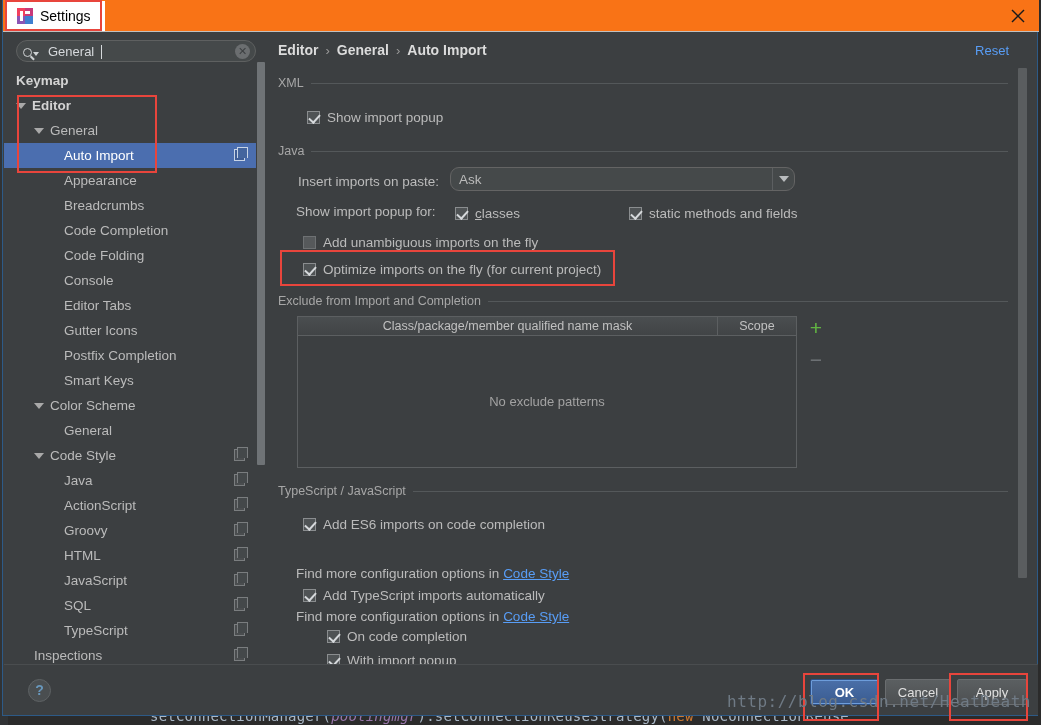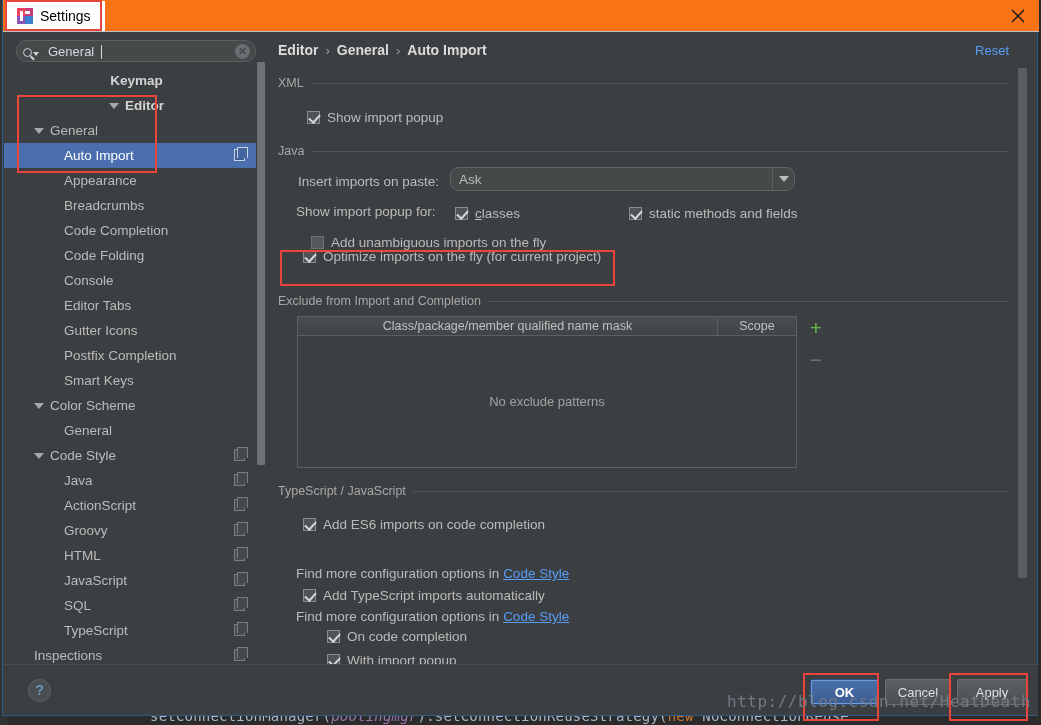--- a/index.html
+++ b/index.html
@@ -142,21 +142,21 @@
     overflow: hidden;
   }
   .tree-row {
     position: relative;
     height: 25px;
     display: flex; align-items: center;
     color: #bbbbbb; font-size: 13.5px;
     white-space: nowrap;
   }
   .tree-row.sel { background: #4b6eaf; color: #ffffff; }
-  .tree-row.bold { font-weight: bold; color: #d3d3d3; justify-content: center; }
+  .tree-row.bold { font-weight: bold; color: #d3d3d3; }
   .arrow {
     width: 0; height: 0;
     border-left: 5px solid transparent; border-right: 5px solid transparent;
     border-top: 6px solid #a9a9a9;
     margin-right: 6px;
     flex: 0 0 auto;
   }
   .copy-icon {
     position: absolute; right: 12px; top: 6px;
     width: 11px; height: 12px;
@@ -551,26 +551,26 @@
       <div class="cb-row" style="position:absolute; left:188px; top:170px;">
         <span class="cb checked"></span>
         <span><span class="u">c</span>lasses</span>
       </div>
 
       <div class="cb-row" style="position:absolute; left:362px; top:170px;">
         <span class="cb checked"></span>
         <span>static methods and fields</span>
       </div>
 
-      <div class="cb-row" style="position:absolute; left:36px; top:199px;margin-left:8px;">
+      <div class="cb-row" style="position:absolute; left:36px; top:199px;">
         <span class="cb unchecked"></span>
         <span>Add unambiguous imports on the fly</span>
       </div>
 
-      <div class="cb-row" style="position:absolute; left:36px; top:213px;text-align:center;">
+      <div class="cb-row" style="position:absolute; left:36px; top:226px;text-align:center;">
         <span class="cb checked"></span>
         <span>Optimize imports on the fly (for current project)</span>
       </div>
 
       <div class="hl-rect" style="left:13px; top:218px; width:335px; height:36px;"></div>
 
       <div class="group" style="top:262px;">
         <div class="group-header">
           <span>Exclude from Import and Completion</span>
           <span class="group-rule"></span>

